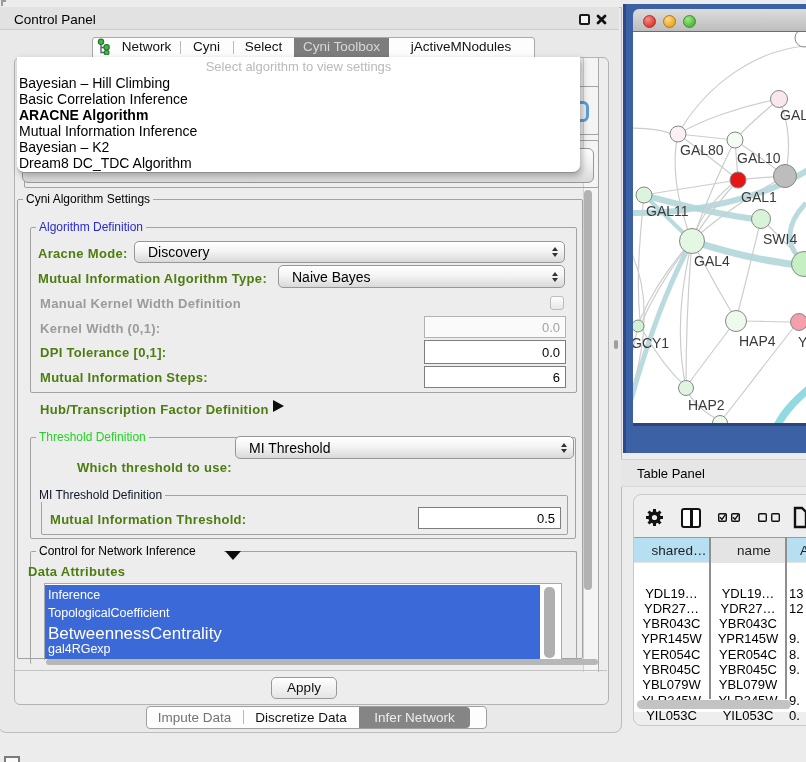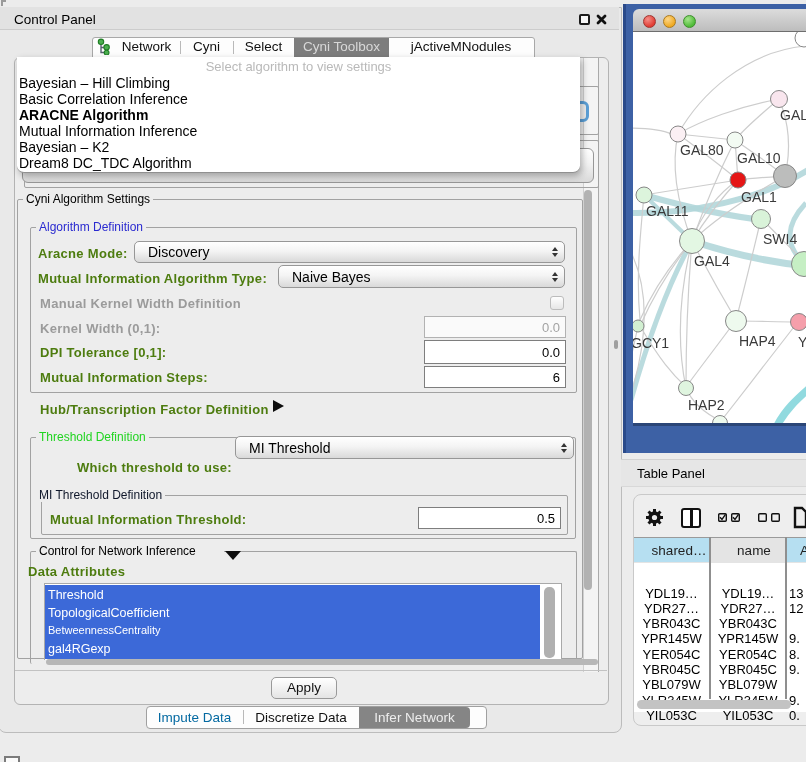--- a/index.html
+++ b/index.html
@@ -114,34 +114,34 @@
     <span>0.5</span>
   </div>
 
 <div class="group" style="left:30px;top:551px;width:545px;height:112px;border-bottom:none;"></div>
 <div class="gtitle" style="left:36px;top:545px;color:#000;padding-right:28px;">Control for Network Inference</div>
 <div class="abs" style="left:225px;top:551px;width:0;height:0;border-left:8px solid transparent;border-right:8px solid transparent;border-top:9.5px solid #0d0d0d;"></div>
 <div class="lbl" style="left:28px;top:564px;">Data Attributes</div>
 
 <div class="abs" style="left:44px;top:583px;width:516px;height:76px;background:#ffffff;border:1px solid #a9a9a9;border-bottom:none;"></div>
 <div class="abs" style="left:45px;top:585px;width:495px;height:74px;background:#3c69d8;"></div>
-<div class="abs" style="left:48px;top:588px;font-size:12.5px;color:#fff;">Threshold</div>
+<div class="abs" style="left:48px;top:588px;font-size:12.5px;color:#fff;">Inference</div>
 <div class="abs" style="left:48px;top:606px;font-size:12.5px;color:#fff;">TopologicalCoefficient</div>
-<div class="abs" style="left:48px;top:624px;font-size:11px;color:#fff;">BetweennessCentrality</div>
+<div class="abs" style="left:48px;top:624px;font-size:17px;color:#fff;">BetweennessCentrality</div>
 <div class="abs" style="left:48px;top:642px;font-size:12.5px;color:#fff;">gal4RGexp</div>
 <div class="abs" style="left:544px;top:587px;width:11px;height:71px;background:#b0b0b0;border-radius:5px;"></div>
 
 <div class="abs" style="left:46px;top:659px;width:552px;height:6px;background:#b7b7b7;border-radius:3px;"></div>
 <div class="abs" style="left:15px;top:670px;width:592px;height:1px;background:#c2c2c2;"></div>
 
 <div class="abs" style="left:271px;top:677px;width:64px;height:20px;border:1px solid #999;border-radius:5px;background:linear-gradient(#ffffff,#e4e4e4);text-align:center;font-size:13.5px;color:#111;line-height:20px;">Apply</div>
 
 <div class="abs" style="left:146px;top:706px;width:339px;height:21px;background:#fdfdfd;border:1px solid #a0a0a0;border-radius:4px;"></div>
 <div class="sep" style="left:243px;top:710px;height:14px;"></div>
-<div class="abs" style="left:146px;top:710px;width:97px;text-align:center;font-size:13.5px;color:#0369a1;">Impute Data</div>
+<div class="abs" style="left:146px;top:710px;width:97px;text-align:center;font-size:13.5px;color:#737373;">Impute Data</div>
 <div class="abs" style="left:243px;top:710px;width:116px;text-align:center;font-size:13.5px;color:#111;">Discretize Data</div>
 <div class="abs" style="left:359px;top:707px;width:111px;height:21px;background:#858585;border-radius:0 4px 4px 0;"></div>
 <div class="abs" style="left:359px;top:710px;width:111px;text-align:center;font-size:13.5px;color:#ededed;">Infer Network</div>
 
 <div class="abs" style="left:17px;top:57px;width:563px;height:115px;background:#fff;border-bottom:1.5px solid #909090;border-radius:0 0 7px 7px;box-shadow:2px 3px 7px rgba(0,0,0,0.3);z-index:10;"></div>
 <div class="abs" style="left:17px;top:59px;width:563px;text-align:center;font-size:13px;color:#b9b9b9;z-index:11;">Select algorithm to view settings</div>
 <div class="abs" style="left:19px;top:75px;font-size:14px;color:#000;line-height:16px;z-index:11;">
 Bayesian – Hill Climbing<br>
 Basic Correlation Inference<br>
 <b>ARACNE Algorithm</b><br>

